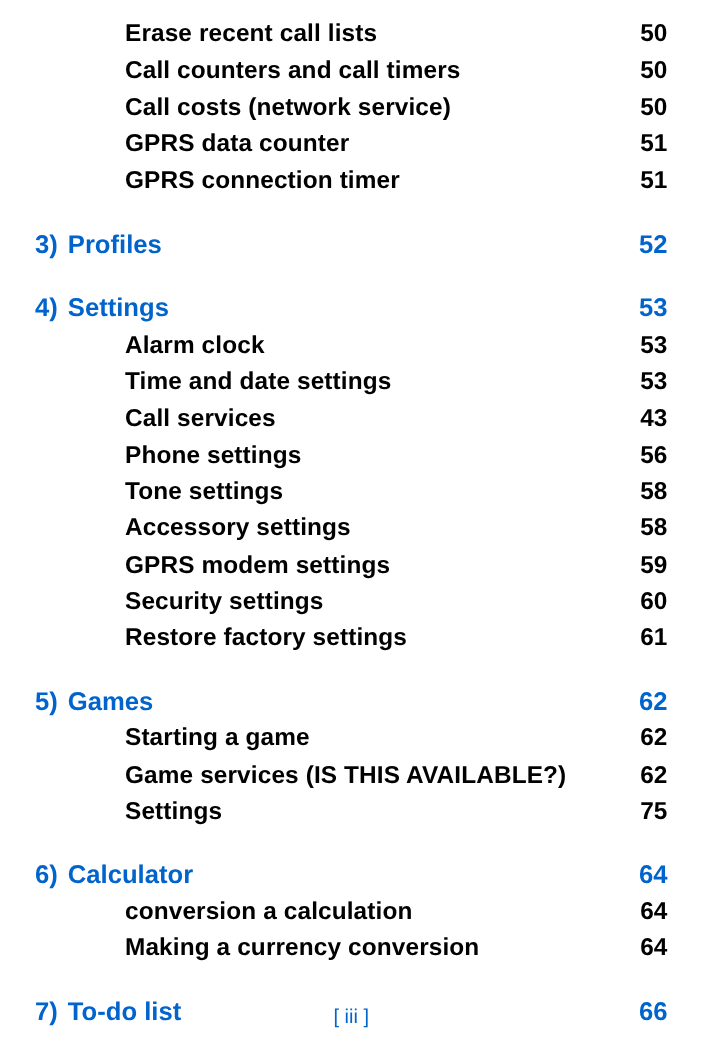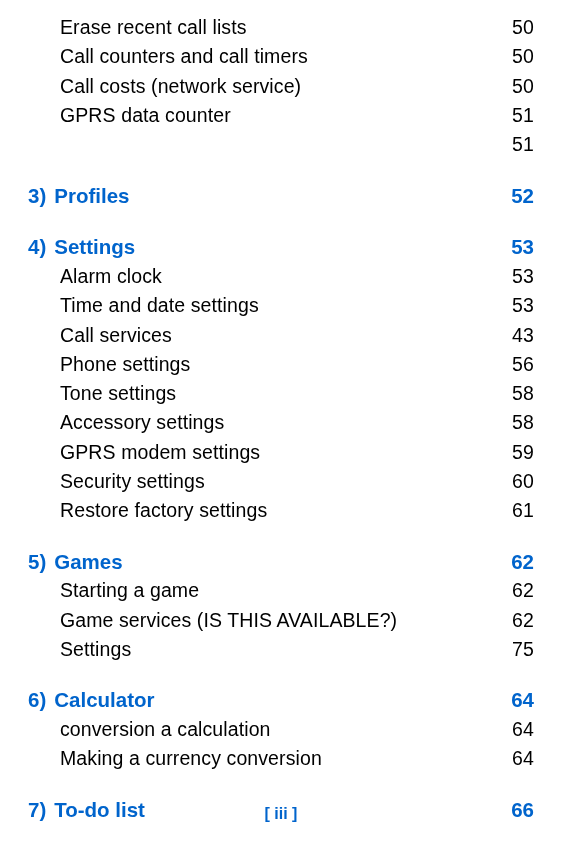--- a/index.html
+++ b/index.html
@@ -21,22 +21,23 @@
     .toc-entry {
       display: flex;
       align-items: baseline;
       margin-bottom: 3px;
       font-size: 19.5px;
       line-height: 1.35;
       white-space: nowrap;
     }
     .toc-entry.sub {
       color: #000000;
-      font-weight: 400;
+      font-weight: 700;
       letter-spacing: 0.1px;
+      margin-left: 40px;
     }
     .toc-entry.chapter {
       color: #0064cc;
       font-weight: 700;
       margin-top: 24px;
       margin-bottom: 2px;
       font-size: 20.5px;
     }
     .toc-number {
       flex: 0 0 auto;
@@ -78,21 +79,21 @@
       align-items: flex-end;
       flex: 1 1 auto;
     }
     .footer {
       position: absolute;
       bottom: 18px;
       left: 0;
       right: 0;
       text-align: center;
       color: #0064cc;
-      font-weight: 700;
+      font-weight: 400;
       font-size: 16px;
     }
     .first-block .toc-entry.sub:first-child {
       margin-top: 0;
     }
   </style>
 </head>
 <body>
 
 <div class="toc-container">
@@ -111,20 +112,21 @@
         <span class="toc-label">Call costs (network service)</span>
         <span class="toc-leader"></span>
         <span class="toc-page">50</span>
       </div>
       <div class="toc-entry sub">
         <span class="toc-label">GPRS data counter</span>
         <span class="toc-leader"></span>
         <span class="toc-page">51</span>
       </div>
       <div class="toc-entry sub">
+        <span class="toc-label">GPRS connection timer</span>
         <span class="toc-leader"></span>
         <span class="toc-page">51</span>
       </div>
     </div>
   <div id="chapters-block">
       <div class="toc-entry chapter chapter-indent">
         <span class="toc-number">3)</span>
         <span class="chapter-title-wrap">
           <span class="toc-label">Profiles</span>
           <span class="toc-leader"></span>

